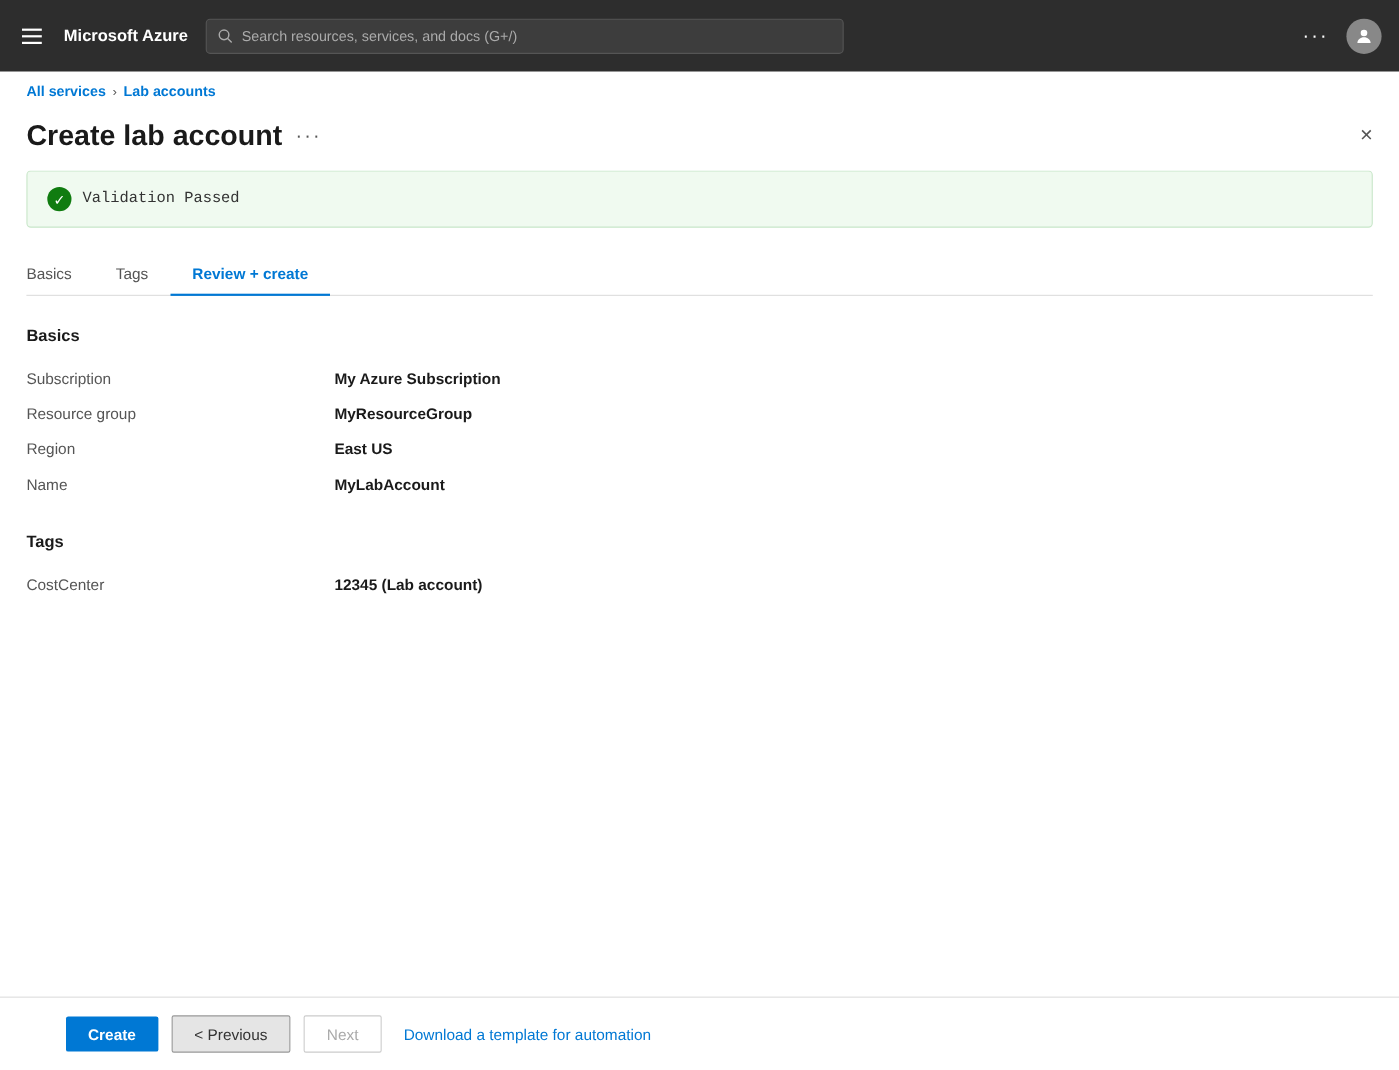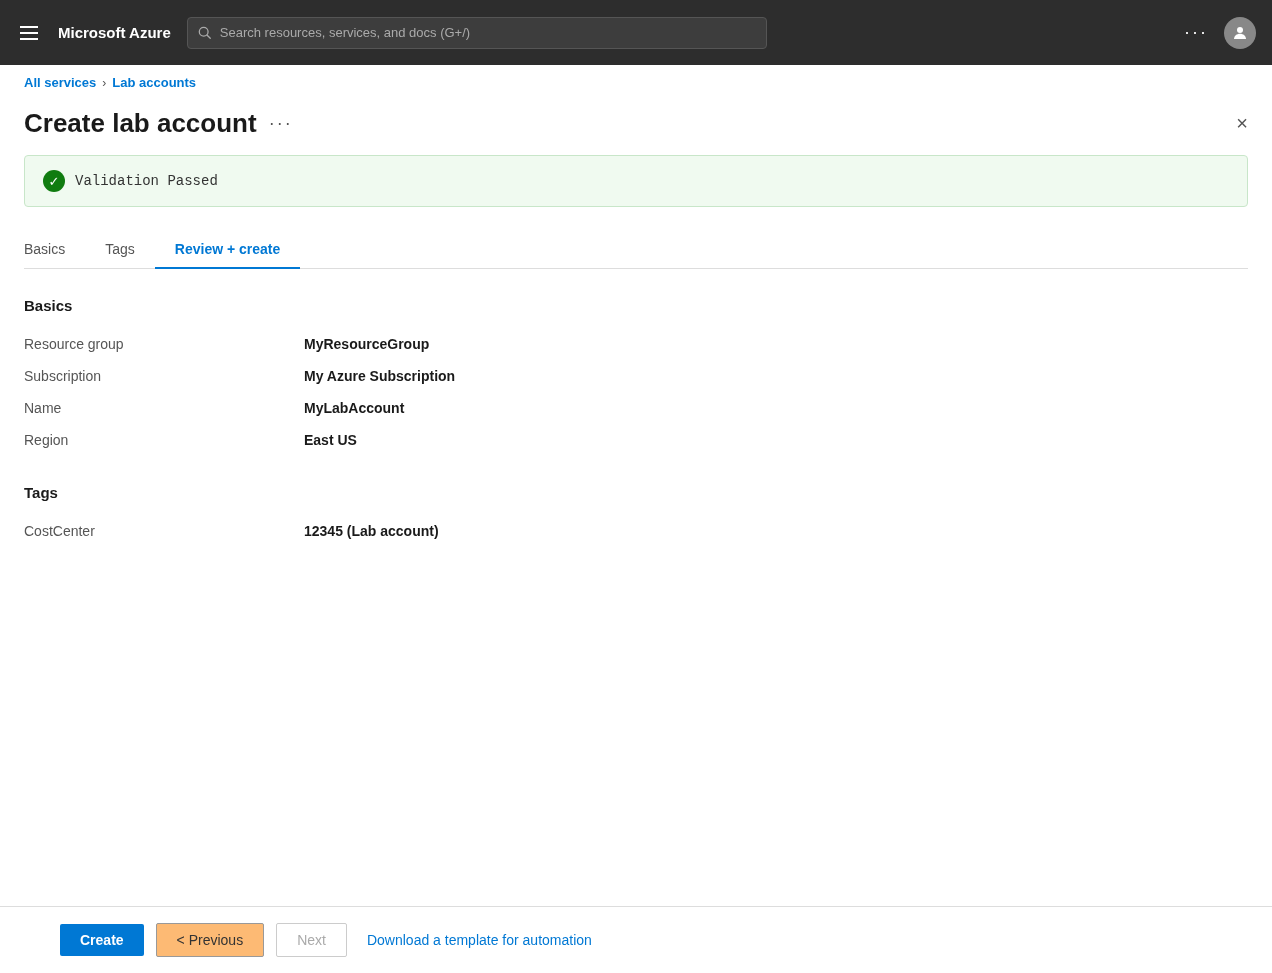--- a/index.html
+++ b/index.html
@@ -161,21 +161,21 @@
       color: #fff;
       border: none;
       padding: 8px 20px;
       font-size: 14px;
       border-radius: 2px;
       cursor: pointer;
       font-weight: 600;
       margin-left: 36px;
     }
     .btn-previous {
-      background: #fdba74;
+      background: #e5e5e5;
       color: #333;
       border: 1px solid #999;
       padding: 8px 20px;
       font-size: 14px;
       border-radius: 2px;
       cursor: pointer;
     }
     .btn-next {
       background: #fff;
       color: #aaa;
@@ -245,34 +245,34 @@
   <div class="tabs">
     <div class="tab">Basics</div>
     <div class="tab">Tags</div>
     <div class="tab active">Review + create</div>
   </div>
 
   <div class="section">
     <div class="section-title">Basics</div>
 
     <div class="field-row">
+      <div class="field-label">Subscription</div>
+      <div class="field-value">My Azure Subscription</div>
+    </div>
+    <div class="field-row">
       <div class="field-label">Resource group</div>
       <div class="field-value">MyResourceGroup</div>
     </div>
     <div class="field-row">
-      <div class="field-label">Subscription</div>
-      <div class="field-value">My Azure Subscription</div>
+      <div class="field-label">Region</div>
+      <div class="field-value">East US</div>
     </div>
     <div class="field-row">
       <div class="field-label">Name</div>
       <div class="field-value">MyLabAccount</div>
-    </div>
-    <div class="field-row">
-      <div class="field-label">Region</div>
-      <div class="field-value">East US</div>
     </div>
   </div>
 
   <div class="section">
     <div class="section-title">Tags</div>
     <div class="field-row">
       <div class="field-label">CostCenter</div>
       <div class="field-value">12345 (Lab account)</div>
     </div>
   </div>

